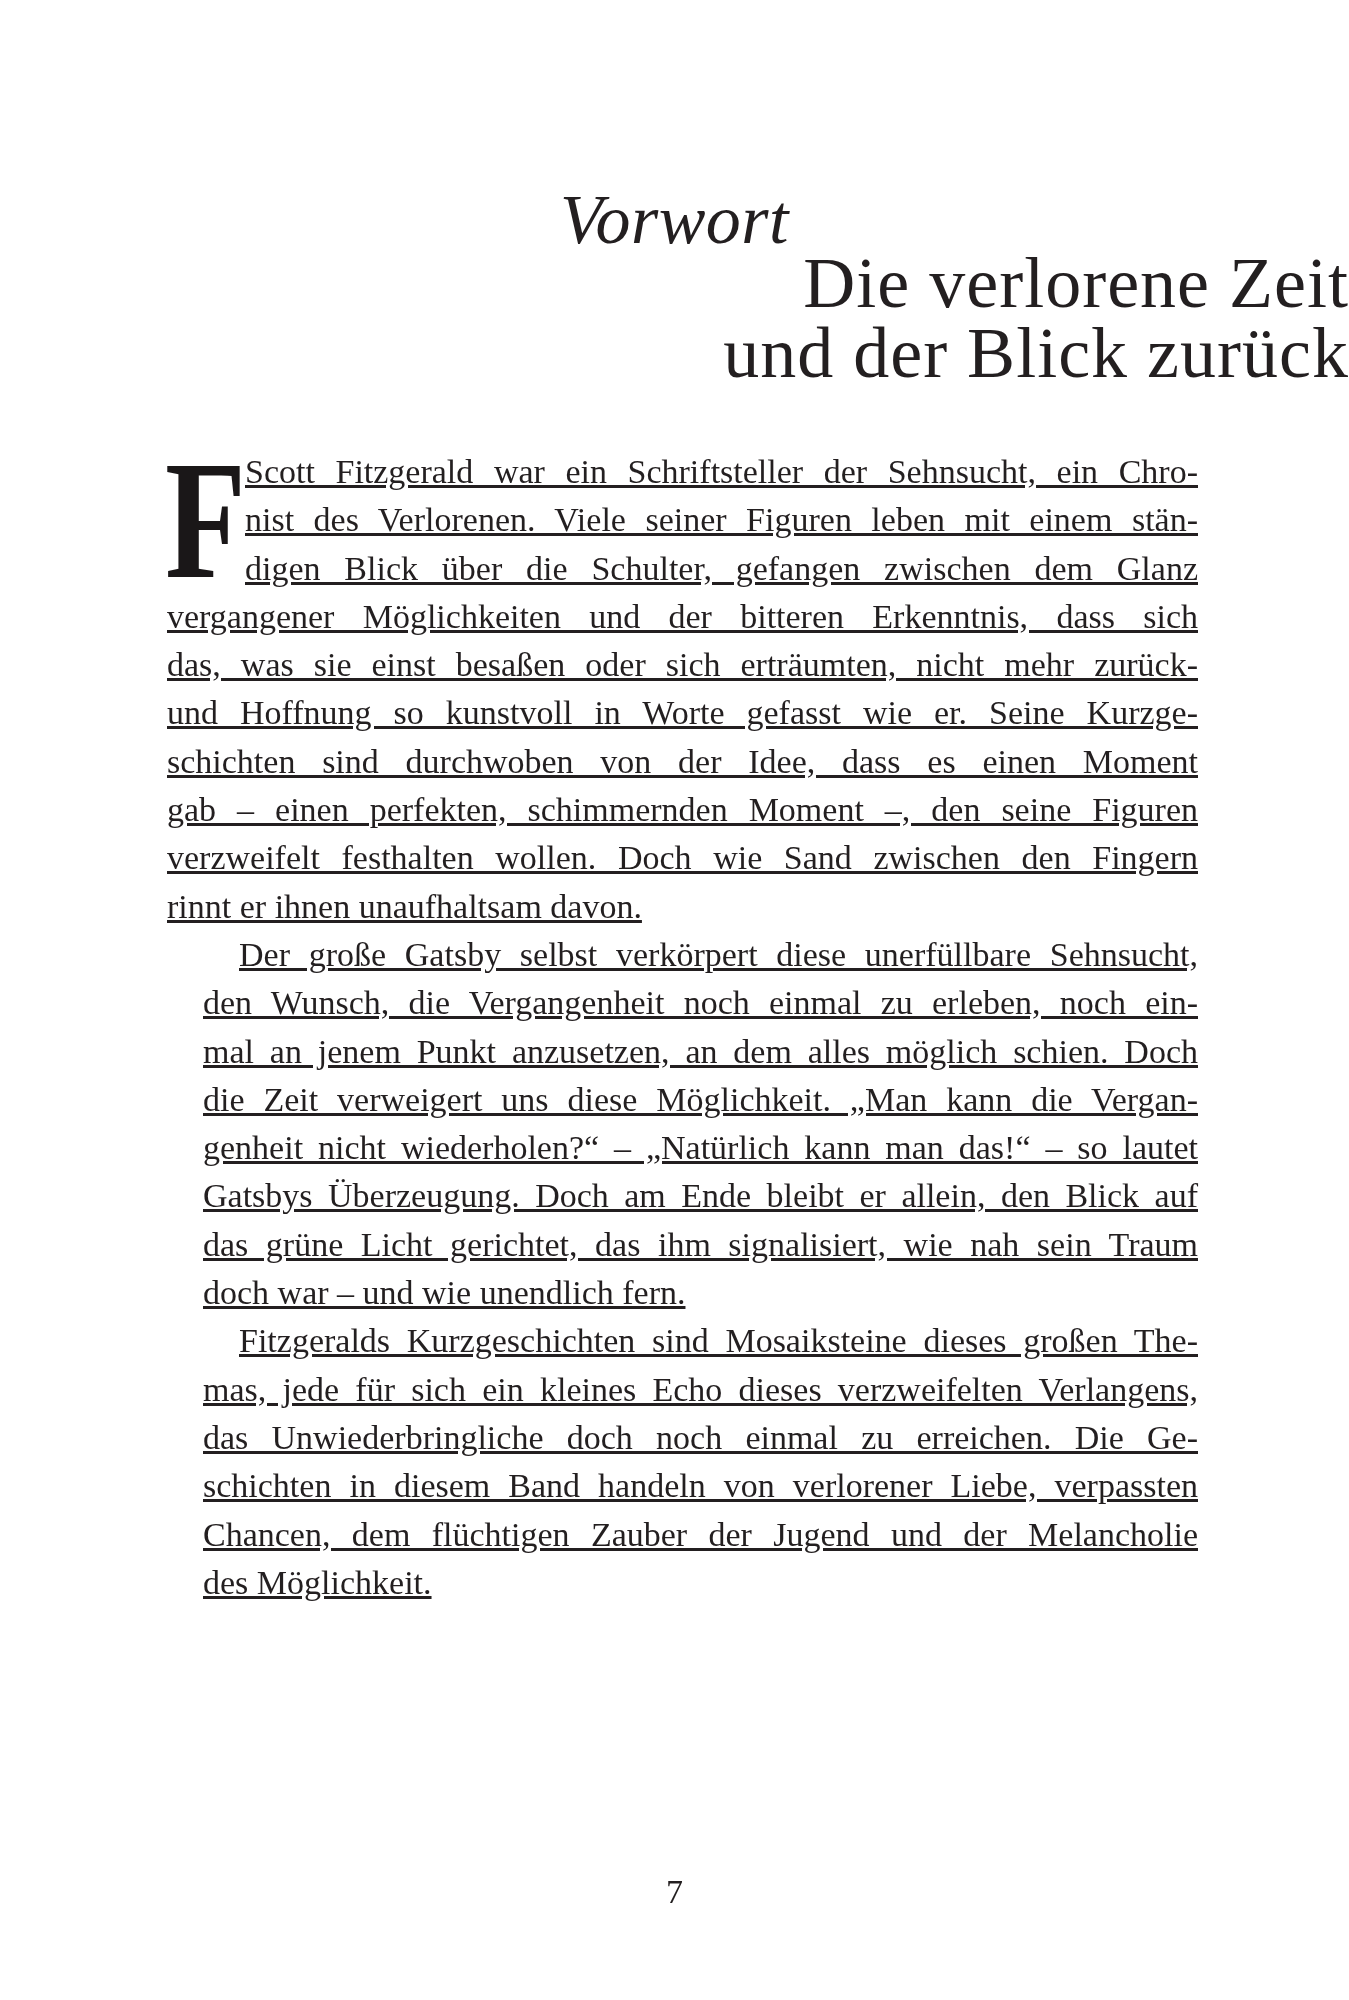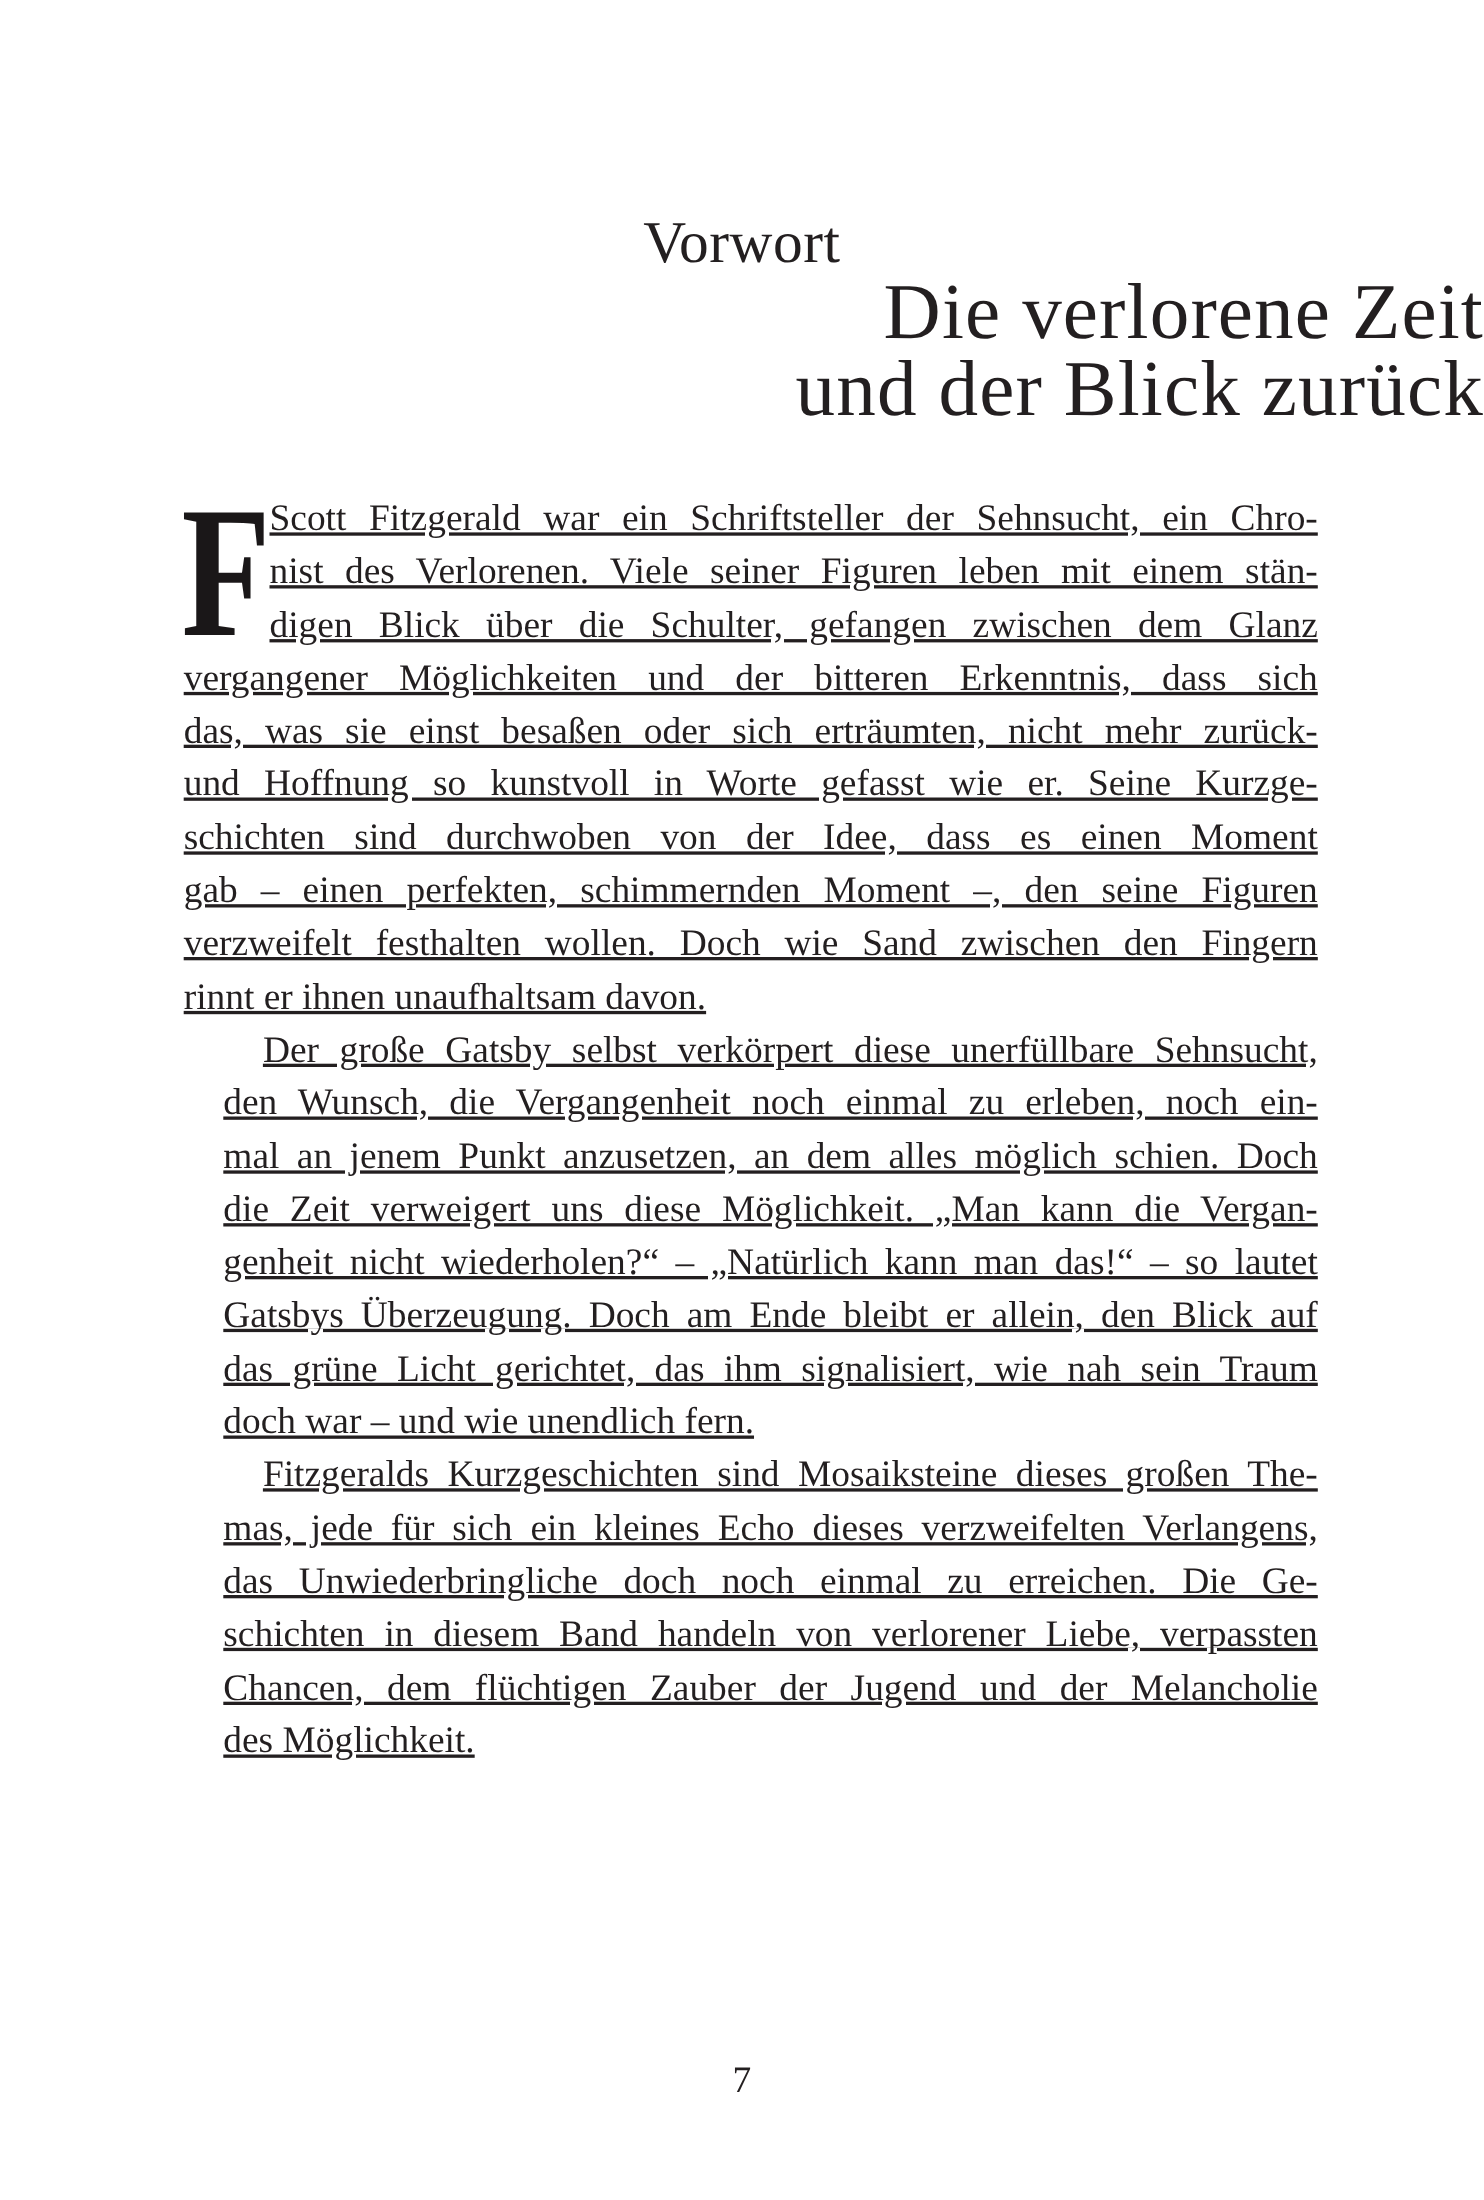--- a/index.html
+++ b/index.html
@@ -24,23 +24,24 @@
     .heading {
       position: absolute;
       left: 0;
       width: 1349px;
       text-align: center;
       font-family: "Liberation Serif", serif;
       color: #231f20;
     }
     .kicker {
       top: 190px;
-      font-size: 54px;
+      font-size: 70px;
       line-height: 60px;
       letter-spacing: 0.5px;
+      font-style: italic;
     }
     .title {
       top: 248px;
       font-size: 72px;
       line-height: 70px;
       letter-spacing: 1px;
       text-align: right;
     }
     .title span {
       display: block;

